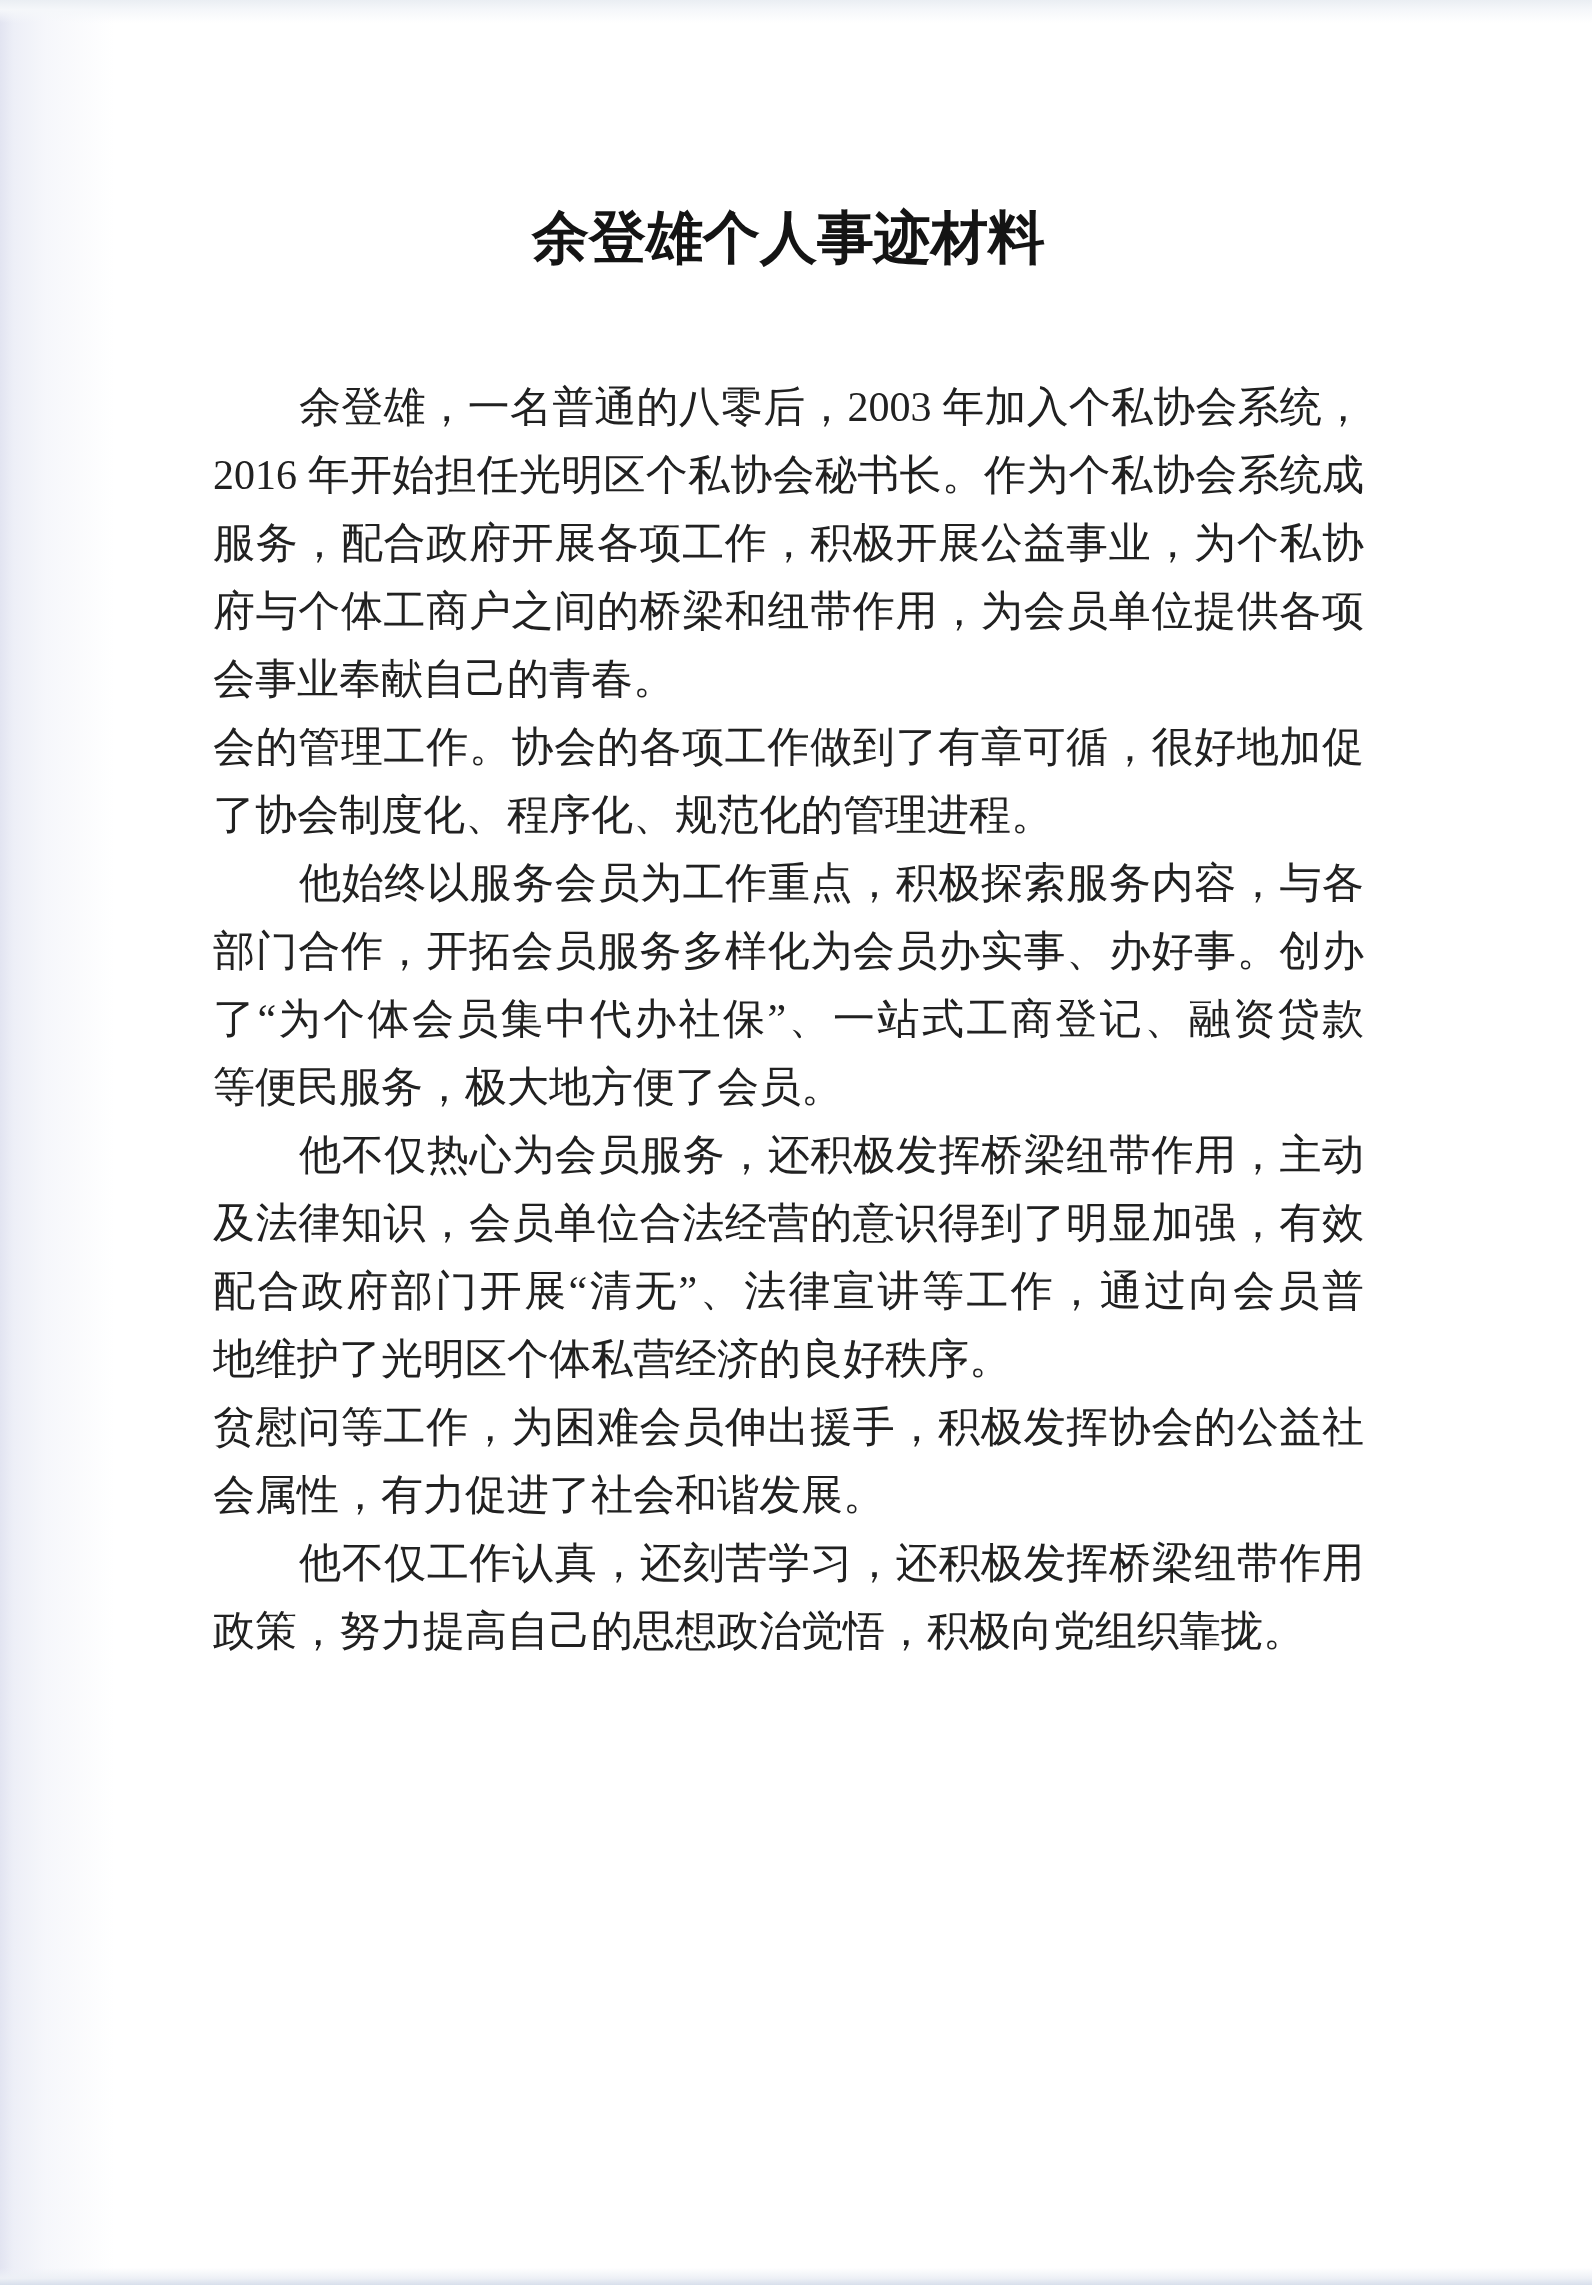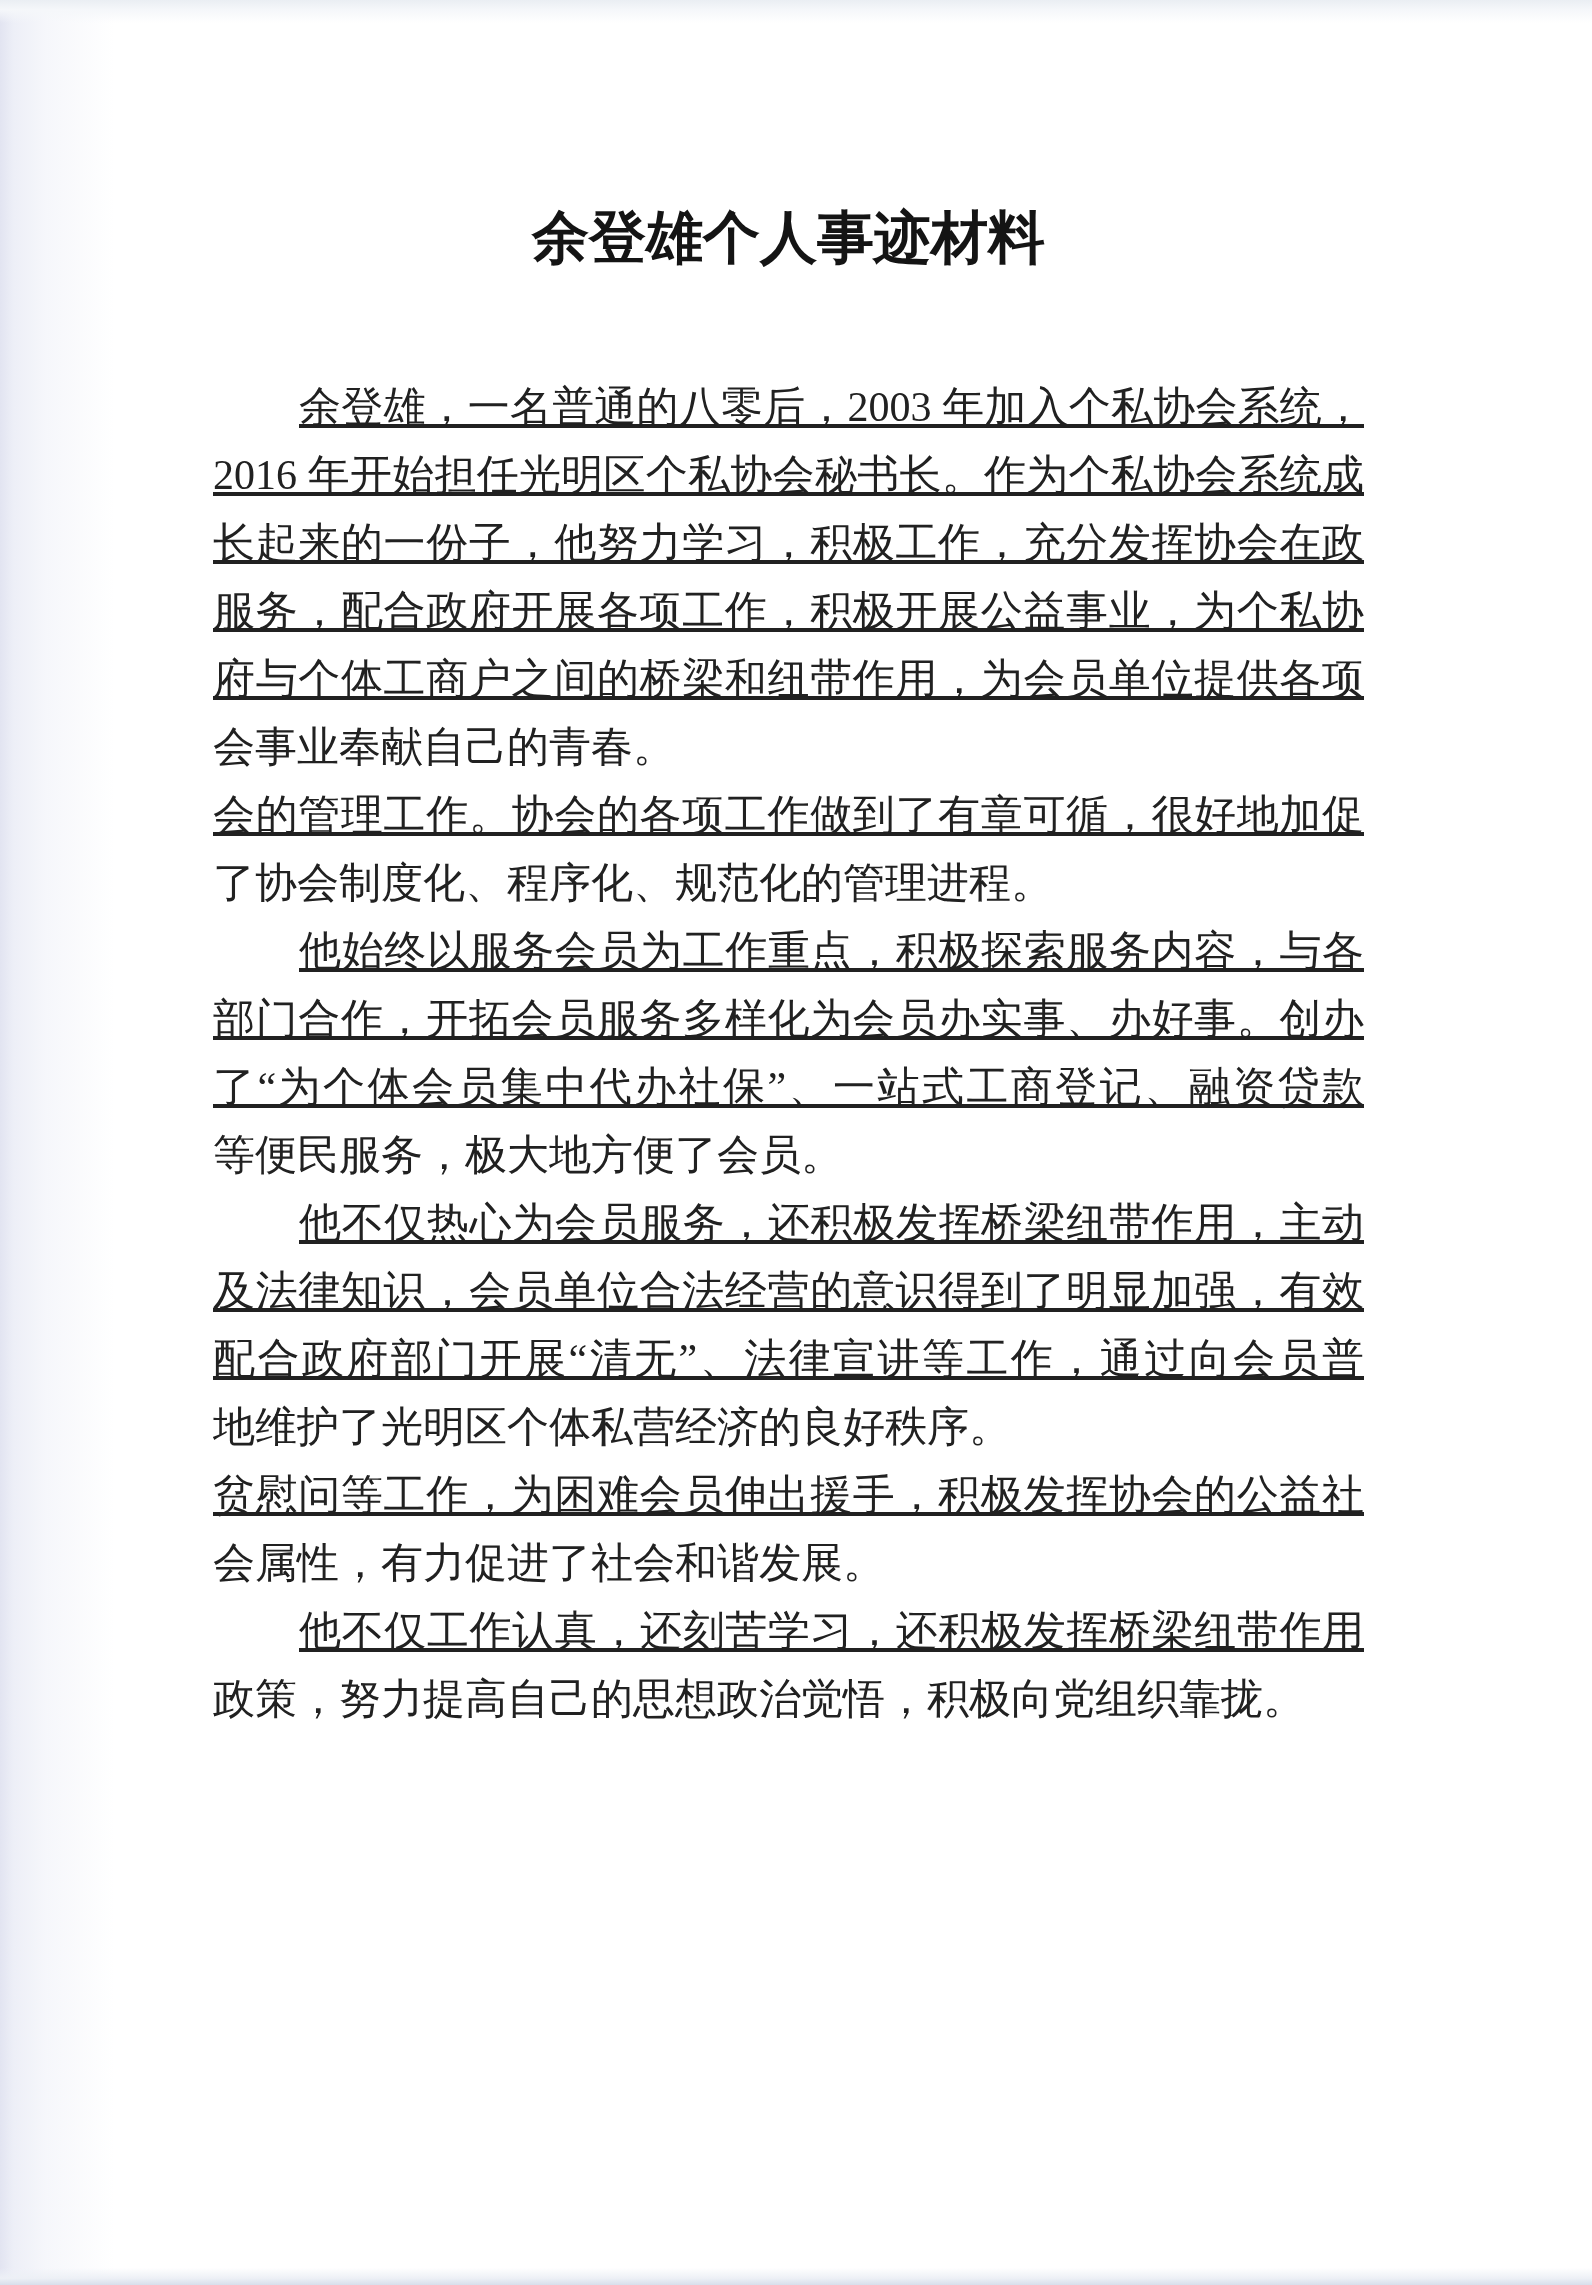--- a/index.html
+++ b/index.html
@@ -70,40 +70,38 @@
     height: 68px;
     line-height: 68px;
     white-space: nowrap;
     text-rendering: optimizeLegibility;
   }
   .line.justify {
     white-space: normal;
     text-align: justify;
     text-align-last: justify;
     text-justify: inter-ideograph;
-    text-decoration: underline;
   }
   .line.indent {
     padding-left: 86px; 
   }
 </style>
 </head>
 <body>
 
 <div class="page">
   <div class="scan-edge-left"></div>
   <div class="scan-edge-top"></div>
   <div class="scan-edge-bottom"></div>
 
   <h1 class="title">余登雄个人事迹材料</h1>
 
   <div class="doc-body">
       <div class="line indent justify">余登雄，一名普通的八零后，2003 年加入个私协会系统，</div>
       <div class="line justify">2016 年开始担任光明区个私协会秘书长。作为个私协会系统成</div>
-      <div class="line justify">长起来的一份子，他努力学习，积极工作，充分发挥协会在政</div>
       <div class="line justify">服务，配合政府开展各项工作，积极开展公益事业，为个私协</div>
       <div class="line justify">府与个体工商户之间的桥梁和纽带作用，为会员单位提供各项</div>
       <div class="line">会事业奉献自己的青春。</div>
       <div class="line justify">会的管理工作。协会的各项工作做到了有章可循，很好地加促</div>
       <div class="line">了协会制度化、程序化、规范化的管理进程。</div>
       <div class="line indent justify">他始终以服务会员为工作重点，积极探索服务内容，与各</div>
       <div class="line justify">部门合作，开拓会员服务多样化为会员办实事、办好事。创办</div>
       <div class="line justify">了“为个体会员集中代办社保”、一站式工商登记、融资贷款</div>
       <div class="line">等便民服务，极大地方便了会员。</div>
       <div class="line indent justify">他不仅热心为会员服务，还积极发挥桥梁纽带作用，主动</div>

